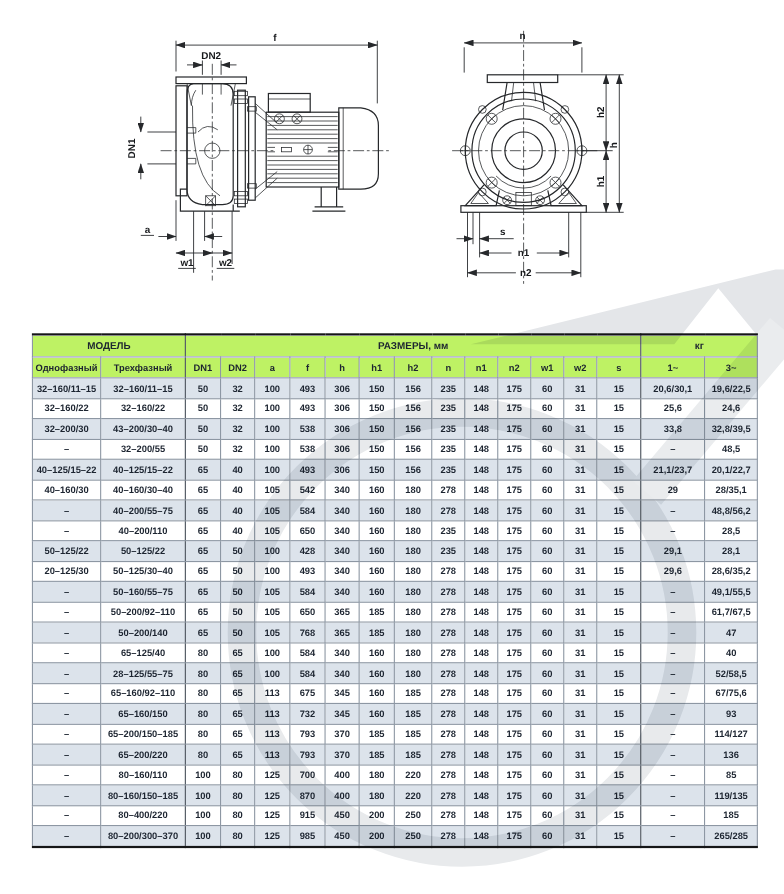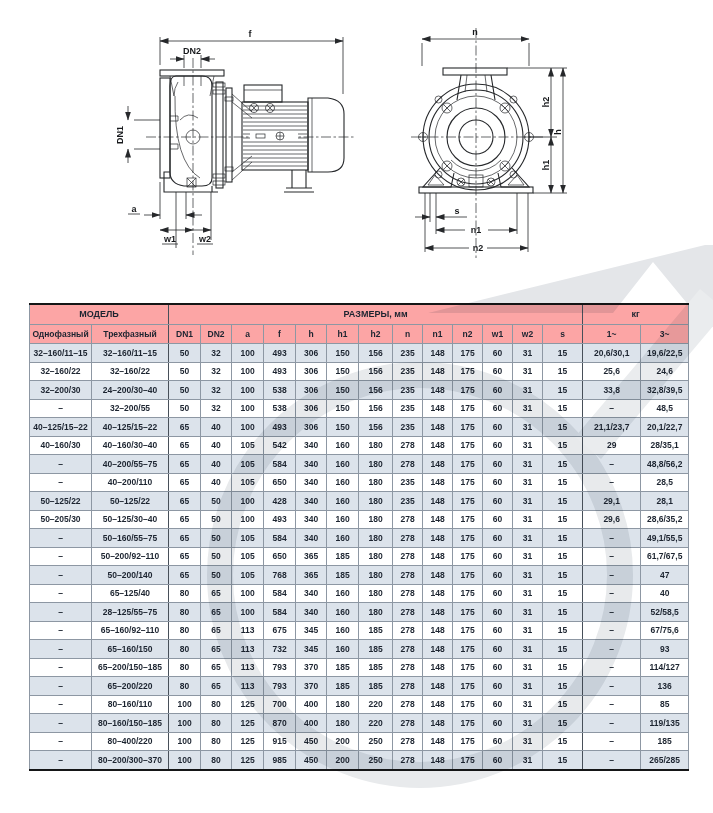--- a/index.html
+++ b/index.html
@@ -19,21 +19,21 @@
   
   .watermark{position:absolute;left:0;top:0;z-index:3;pointer-events:none;mix-blend-mode:multiply;}
 
   
   .table-wrap{position:absolute;left:29px;top:303px;z-index:1;}
   table.dims{border-collapse:collapse;table-layout:fixed;width:659px;
     border-top:2.5px solid #151617;border-bottom:2.5px solid #151617;
     border-left:1px solid #5a6470;border-right:1px solid #474f59;}
   table.dims th,table.dims td{border:1px solid #8d97a3;font-size:8.5px;font-weight:bold;
     text-align:center;color:#1c2430;height:17.5px;padding:0 1px;overflow:hidden;white-space:nowrap;}
-  table.dims thead th{background:#fca5a5;height:18.5px;}
+  table.dims thead th{background:#bef264;height:18.5px;}
   table.dims .group-h{font-size:9px;}
   table.dims .sec-end{border-right:1px solid #474f59;}
   table.dims tr.shaded td{background:#dce3eb;}
 </style>
 </head>
 <body>
 
 <div class="page">
 
   <svg class="side-svg" width="260" height="250" viewBox="0 0 260 250">
@@ -314,21 +314,21 @@
             <td>148</td>
             <td>175</td>
             <td>60</td>
             <td>31</td>
             <td class="sec-end">15</td>
             <td>25,6</td>
             <td>24,6</td>
           </tr>
           <tr class="shaded">
             <td>32–200/30</td>
-            <td class="sec-end">24–200/30–40</td>
+            <td class="sec-end">43–200/30–40</td>
             <td>50</td>
             <td>32</td>
             <td>100</td>
             <td>538</td>
             <td>306</td>
             <td>150</td>
             <td>156</td>
             <td>235</td>
             <td>148</td>
             <td>175</td>
@@ -446,21 +446,21 @@
             <td>235</td>
             <td>148</td>
             <td>175</td>
             <td>60</td>
             <td>31</td>
             <td class="sec-end">15</td>
             <td>29,1</td>
             <td>28,1</td>
           </tr>
           <tr>
-            <td>50–205/30</td>
+            <td>20–125/30</td>
             <td class="sec-end">50–125/30–40</td>
             <td>65</td>
             <td>50</td>
             <td>100</td>
             <td>493</td>
             <td>340</td>
             <td>160</td>
             <td>180</td>
             <td>278</td>
             <td>148</td>

